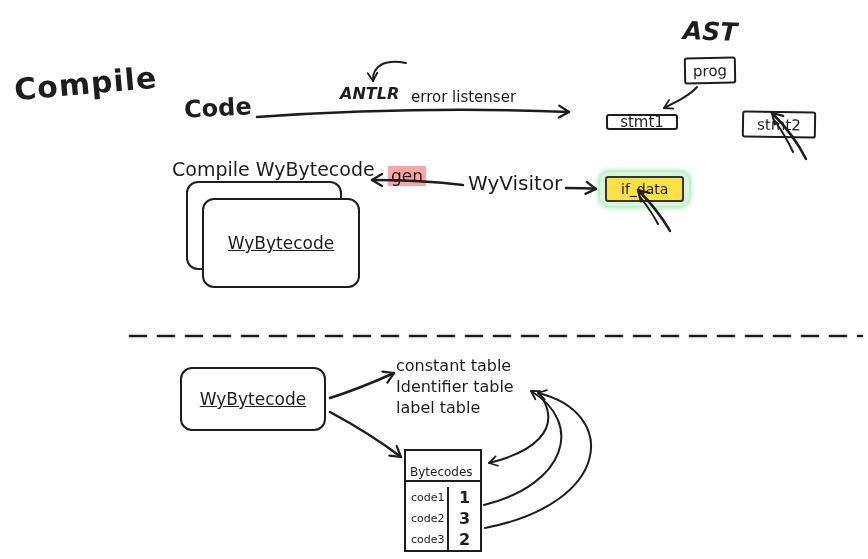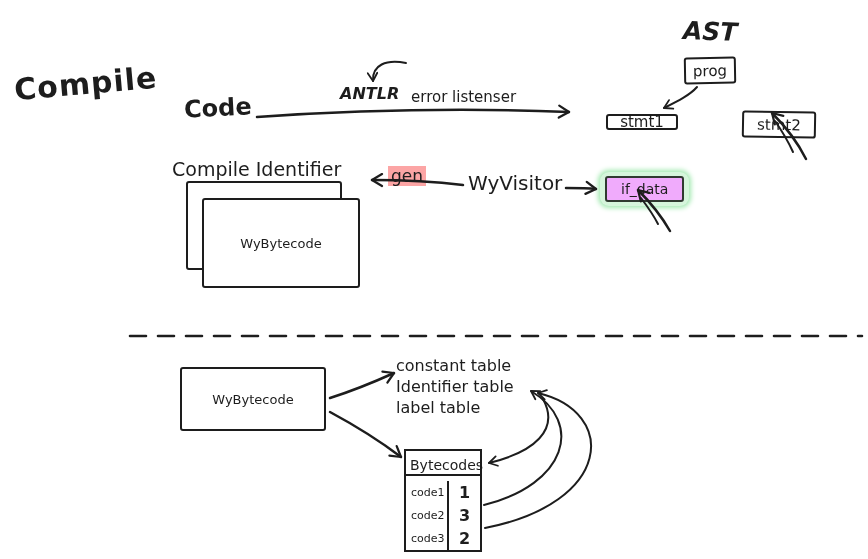--- a/index.html
+++ b/index.html
@@ -6,38 +6,38 @@
     --ink:#1d1d1d;
     --hl-fill:#d6f5dc;
     --hl-glow:#a3e9b1;
   }
   *{margin:0;padding:0;box-sizing:border-box;}
   body{background:#ffffff;font-family:"DejaVu Sans",sans-serif;color:var(--ink);}
   .canvas{position:relative;width:868px;height:559px;background:#fff;overflow:hidden;}
   .lbl{position:absolute;white-space:nowrap;color:var(--ink);}
   .box{position:absolute;border:2px solid var(--ink);background:#fff;display:flex;
        align-items:center;justify-content:center;border-radius:3px;font-size:15px;}
-  .card{position:absolute;border:2.2px solid var(--ink);background:#fff;border-radius:3px;
-        display:flex;align-items:center;justify-content:center;font-size:13px;}
+  .card{position:absolute;border:2.2px solid var(--ink);background:#fff;border-radius:12px;
+        display:flex;align-items:center;justify-content:center;font-size:17px;text-decoration:underline;}
   .title{font-size:30px;font-weight:bold;transform:rotate(-5deg);letter-spacing:1px;}
   .code-lbl{font-size:24px;font-weight:bold;transform:rotate(-3deg);}
   .antlr-lbl{font-size:16px;font-style:italic;font-weight:bold;}
   .err-lbl{font-size:15px;margin-top:32px;}
   .ast-lbl{font-size:25px;font-style:italic;font-weight:bold;transform:rotate(2deg);}
   .env-lbl{font-size:19px;}
   .gen-lbl{font-size:17px;background:#fca5a5;padding:0 3px;z-index:4;}
   .visitor-lbl{font-size:20px;}
   .hl-wrap{position:absolute;left:600px;top:172px;background:var(--hl-fill);
            border-radius:9px;padding:4px 5px;box-shadow:0 0 5px 2px var(--hl-glow);z-index:2;}
-  .hl-box{border:2px solid #303a31;border-radius:3px;background:#f0abfc;
+  .hl-box{border:2px solid #303a31;border-radius:3px;background:#fde047;
           padding:3px 14px;font-size:14px;}
   .tables-block{position:absolute;left:396px;top:355px;font-size:16px;line-height:21px;}
   .bytable{position:absolute;left:404px;top:449px;width:78px;height:103px;
            border:2px solid var(--ink);background:#fff;display:flex;flex-direction:column;z-index:1;}
-  .bytable .bhead{border-bottom:2px solid var(--ink);font-size:14px;padding:6px 4px 1px 4px;}
+  .bytable .bhead{border-bottom:2px solid var(--ink);font-size:12px;padding:14px 4px 1px 4px;}
   .bytable .bbody{flex:1;display:flex;flex-direction:column;padding-top:5px;}
   .brow{flex:1;display:flex;align-items:center;}
   .bcode{width:41px;font-size:11px;padding-left:5px;}
   .bnum{flex:1;align-self:stretch;border-left:2px solid var(--ink);display:flex;
         align-items:center;justify-content:center;font-size:16px;font-weight:bold;}
   svg.overlay{position:absolute;left:0;top:0;z-index:5;pointer-events:none;}
   .stk{stroke:var(--ink);fill:none;stroke-width:2.5;stroke-linecap:round;}
   .stk-thin{stroke:var(--ink);fill:none;stroke-width:2;stroke-linecap:round;}
   .stk-head{stroke:var(--ink);fill:none;stroke-width:0.9;stroke-linecap:round;stroke-linejoin:round;}
   .dashed{stroke:var(--ink);fill:none;stroke-width:2.6;stroke-dasharray:16 12;stroke-linecap:round;}
@@ -56,21 +56,21 @@
   <div class="box" style="left:684px;top:57px;width:52px;height:27px;transform:rotate(-1deg);">
     <span>prog</span>
   </div>
   <div class="box" style="left:606px;top:114px;width:72px;height:16px;">
     <span>stmt1</span>
   </div>
   <div class="box" style="left:742px;top:111px;width:74px;height:27px;transform:rotate(1deg);">
     <span>stmt2</span>
   </div>
 
-  <div class="lbl env-lbl" style="left:172px;top:158px;">Compile Identifier</div>
+  <div class="lbl env-lbl" style="left:172px;top:158px;">Compile WyBytecode</div>
   <div class="card" style="left:186px;top:181px;width:156px;height:89px;"></div>
   <div class="card" style="left:202px;top:198px;width:158px;height:90px;">
     <span>WyBytecode</span>
   </div>
 
   <div class="lbl gen-lbl" style="left:388px;top:166px;">gen</div>
   <div class="lbl visitor-lbl" style="left:468px;top:171px;">WyVisitor</div>
 
   <div class="hl-wrap">
     <div class="hl-box">

